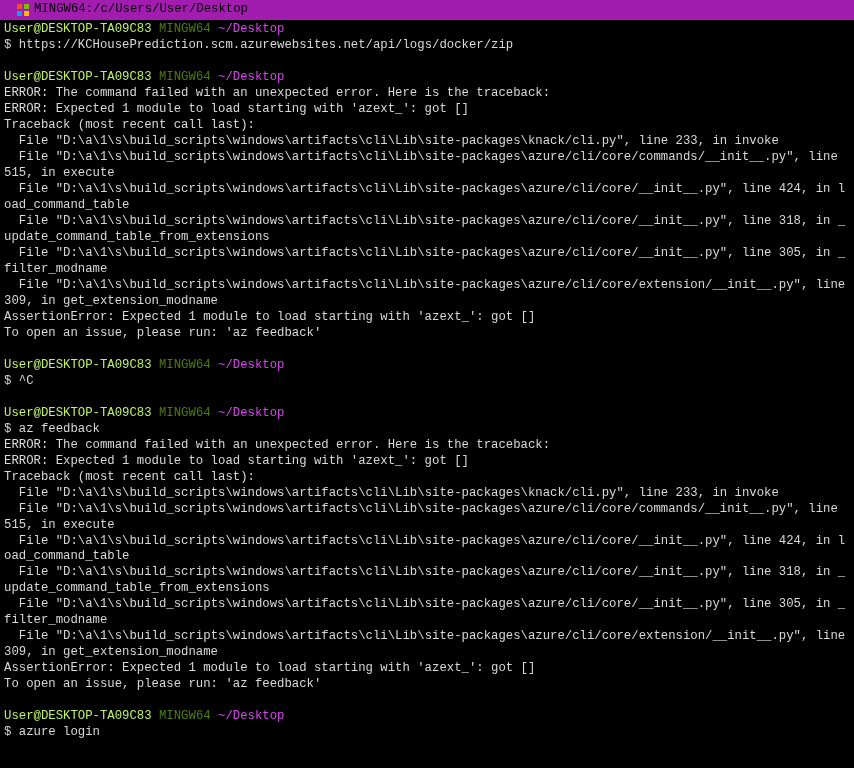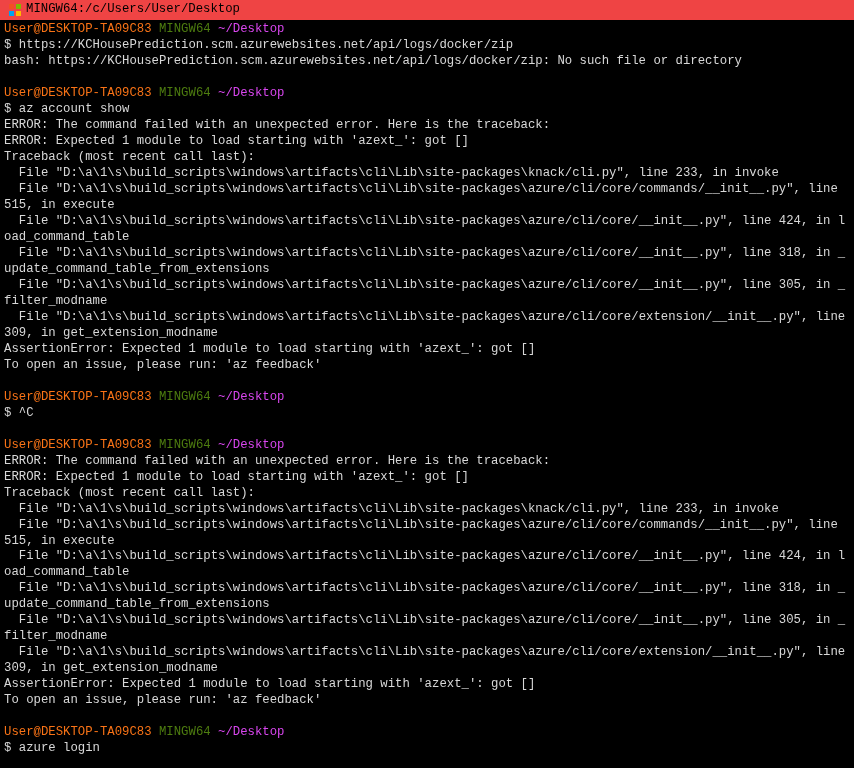--- a/index.html
+++ b/index.html
@@ -1,21 +1,21 @@
 <!DOCTYPE html>
 <html><head>
 <meta charset="utf-8">
 <style>
   html,body{margin:0;padding:0;background:#000;font-family:Consolas,"Courier New",monospace;font-size:12.3px;line-height:1.3;color:#ccc;width:854px;height:768px;overflow:hidden}
-  .titlebar{background:#ef4444;color:#000;padding:1px 8px;display:flex;align-items:center;height:18px}
+  .titlebar{background:#a21caf;color:#000;padding:1px 16px;display:flex;align-items:center;height:18px}
   .titlebar .ico{width:14px;height:14px;margin-right:4px;position:relative}
   .ico svg{display:block}
   .term{padding:2px 4px}
   .line{white-space:pre-wrap;word-break:break-all}
-  .g{color:#f97316}
+  .g{color:#bef264}
   .m{color:#4d7c0f}
   .y{color:#d946ef}
   .w{color:#d8d8d8}
   .blank{height:1.3em}
 </style>
 </head>
 <body>
 
 <div class="titlebar">
   <span class="ico">
@@ -26,43 +26,42 @@
         <rect x="8" y="8" width="5" height="5" fill="#ffb900"></rect>
       </svg>
   </span>
   <span>MINGW64:/c/Users/User/Desktop</span>
 </div>
 
 <div class="term">
 
   <div class="line"><span class="g">User@DESKTOP-TA09C83</span><span class="w"> </span><span class="m">MINGW64</span><span class="w"> </span><span class="y">~/Desktop</span></div>
   <div class="line w"><span>$ </span><span>https://KCHousePrediction.scm.azurewebsites.net/api/logs/docker/zip</span></div>
-  <div class="line w">bash: https://KCHousePrediction.scm.azurewebsites.net/api/logs/docker/zip: No such file or directory</div>
   <div class="blank"></div>
 
   <div class="line"><span class="g">User@DESKTOP-TA09C83</span><span class="w"> </span><span class="m">MINGW64</span><span class="w"> </span><span class="y">~/Desktop</span></div>
-  <div class="line w"><span>$ </span><span>az account show</span></div>
   <div class="line w">ERROR: The command failed with an unexpected error. Here is the traceback:</div>
   <div class="line w">ERROR: Expected 1 module to load starting with 'azext_': got []</div>
   <div class="line w">Traceback (most recent call last):</div>
   <div class="line w">  File "D:\a\1\s\build_scripts\windows\artifacts\cli\Lib\site-packages\knack/cli.py", line 233, in invoke</div>
   <div class="line w">  File "D:\a\1\s\build_scripts\windows\artifacts\cli\Lib\site-packages\azure/cli/core/commands/__init__.py", line 515, in execute</div>
   <div class="line w">  File "D:\a\1\s\build_scripts\windows\artifacts\cli\Lib\site-packages\azure/cli/core/__init__.py", line 424, in load_command_table</div>
   <div class="line w">  File "D:\a\1\s\build_scripts\windows\artifacts\cli\Lib\site-packages\azure/cli/core/__init__.py", line 318, in _update_command_table_from_extensions</div>
   <div class="line w">  File "D:\a\1\s\build_scripts\windows\artifacts\cli\Lib\site-packages\azure/cli/core/__init__.py", line 305, in _filter_modname</div>
   <div class="line w">  File "D:\a\1\s\build_scripts\windows\artifacts\cli\Lib\site-packages\azure/cli/core/extension/__init__.py", line 309, in get_extension_modname</div>
   <div class="line w">AssertionError: Expected 1 module to load starting with 'azext_': got []</div>
   <div class="line w">To open an issue, please run: 'az feedback'</div>
   <div class="blank"></div>
 
   <div class="line"><span class="g">User@DESKTOP-TA09C83</span><span class="w"> </span><span class="m">MINGW64</span><span class="w"> </span><span class="y">~/Desktop</span></div>
   <div class="line w"><span>$ </span><span>^C</span></div>
   <div class="blank"></div>
 
   <div class="line"><span class="g">User@DESKTOP-TA09C83</span><span class="w"> </span><span class="m">MINGW64</span><span class="w"> </span><span class="y">~/Desktop</span></div>
+  <div class="line w"><span>$ </span><span>az feedback</span></div>
   <div class="line w">ERROR: The command failed with an unexpected error. Here is the traceback:</div>
   <div class="line w">ERROR: Expected 1 module to load starting with 'azext_': got []</div>
   <div class="line w">Traceback (most recent call last):</div>
   <div class="line w">  File "D:\a\1\s\build_scripts\windows\artifacts\cli\Lib\site-packages\knack/cli.py", line 233, in invoke</div>
   <div class="line w">  File "D:\a\1\s\build_scripts\windows\artifacts\cli\Lib\site-packages\azure/cli/core/commands/__init__.py", line 515, in execute</div>
   <div class="line w">  File "D:\a\1\s\build_scripts\windows\artifacts\cli\Lib\site-packages\azure/cli/core/__init__.py", line 424, in load_command_table</div>
   <div class="line w">  File "D:\a\1\s\build_scripts\windows\artifacts\cli\Lib\site-packages\azure/cli/core/__init__.py", line 318, in _update_command_table_from_extensions</div>
   <div class="line w">  File "D:\a\1\s\build_scripts\windows\artifacts\cli\Lib\site-packages\azure/cli/core/__init__.py", line 305, in _filter_modname</div>
   <div class="line w">  File "D:\a\1\s\build_scripts\windows\artifacts\cli\Lib\site-packages\azure/cli/core/extension/__init__.py", line 309, in get_extension_modname</div>
   <div class="line w">AssertionError: Expected 1 module to load starting with 'azext_': got []</div>

